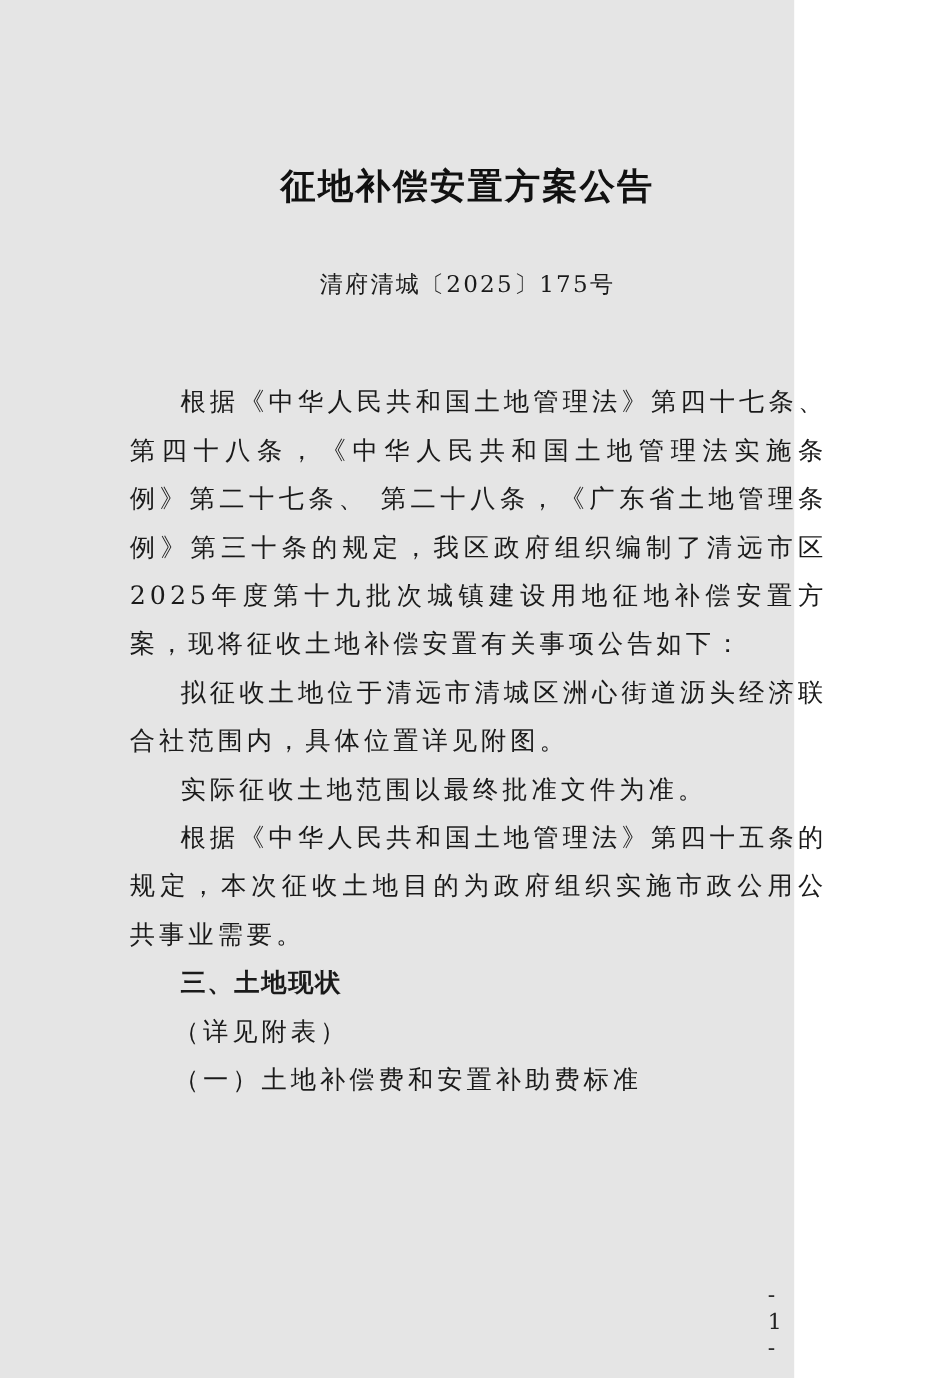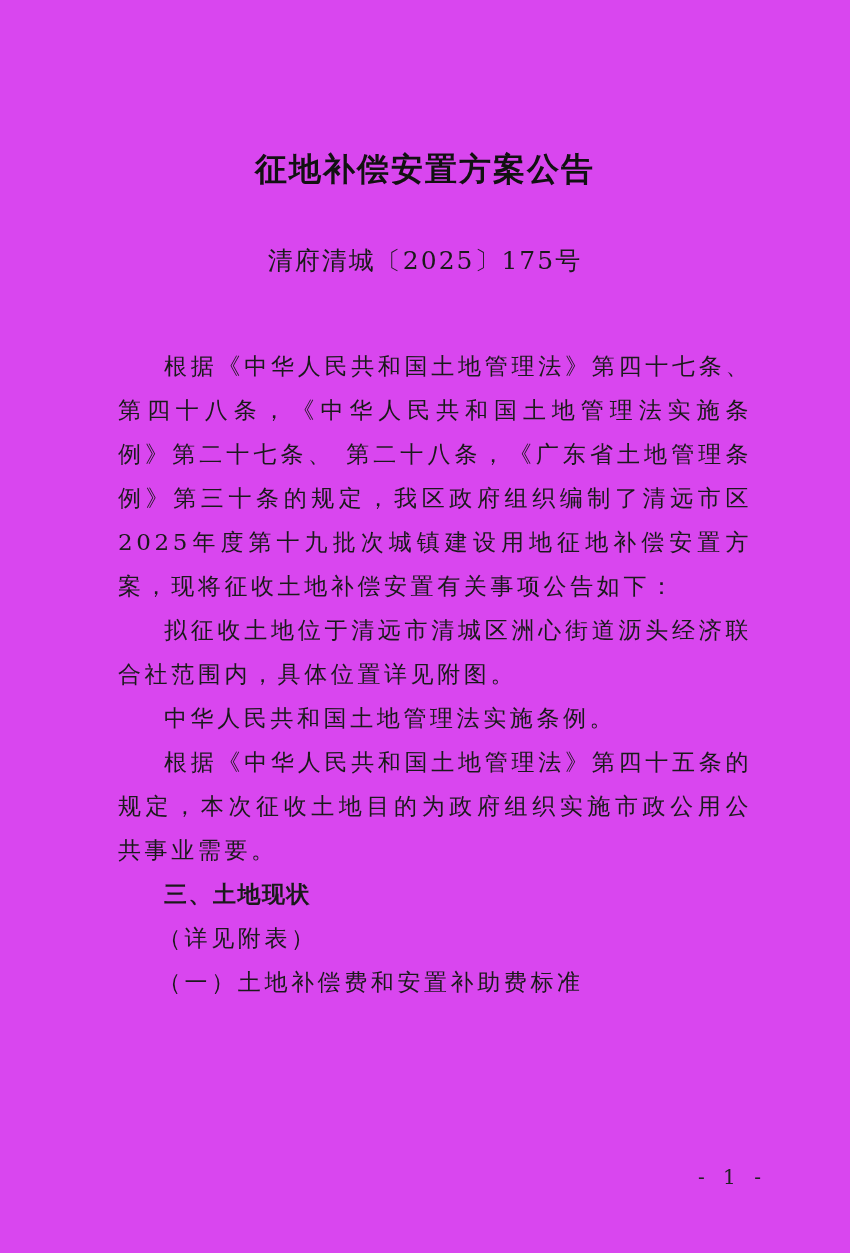--- a/index.html
+++ b/index.html
@@ -11,43 +11,43 @@
       width: 850px;
       height: 1253px;
       position: relative;
       overflow: hidden;
       color: #1a1a1a;
       font-family: "DejaVu Serif", "Liberation Serif", serif;
     }
     .page {
       position: absolute;
       left: 0; top: 0;
-      width: 850px;
+      width: 722px;
       height: 1253px;
-      background: #d946ef;
+      background: #e5e5e5;
     }
     .title {
       position: absolute;
       top: 148px;
       left: 0;
       width: 850px;
       text-align: center;
       font-family: "DejaVu Sans", "Liberation Sans", sans-serif;
       font-weight: bold;
       font-size: 32px;
       letter-spacing: 2px;
       color: #111;
     }
     .docno {
       position: absolute;
       top: 244px;
       left: 0;
       width: 850px;
       text-align: center;
-      font-size: 25px;
+      font-size: 21px;
       letter-spacing: 2px;
       color: #1a1a1a;
     }
     .body {
       position: absolute;
       left: 118px;
       top: 344px;
       width: 634px;
       font-size: 23px;
       line-height: 44px;
@@ -84,21 +84,21 @@
 
 <div class="page">
 
   <div class="title">征地补偿安置方案公告</div>
 
   <div class="docno">清府清城〔2025〕175号</div>
 
   <div class="body">
     <p class="para">根据《中华人民共和国土地管理法》第四十七条、第四十八条，《中华人民共和国土地管理法实施条例》第二十七条、 第二十八条，《广东省土地管理条例》第三十条的规定，我区政府组织编制了清远市区2025年度第十九批次城镇建设用地征地补偿安置方案，现将征收土地补偿安置有关事项公告如下：</p>
     <p class="para">拟征收土地位于清远市清城区洲心街道沥头经济联合社范围内，具体位置详见附图。</p>
-    <p class="para">中华人民共和国土地管理法实施条例。</p>
+    <p class="para">实际征收土地范围以最终批准文件为准。</p>
     <p class="para">根据《中华人民共和国土地管理法》第四十五条的规定，本次征收土地目的为政府组织实施市政公用公共事业需要。</p>
     <p class="heading">三、土地现状</p>
     <p class="sub">（详见附表）</p>
     <p class="sub">（一）土地补偿费和安置补助费标准</p>
   </div>
 
   <div class="pageno">- 1 -</div>
 
 </div>
 

